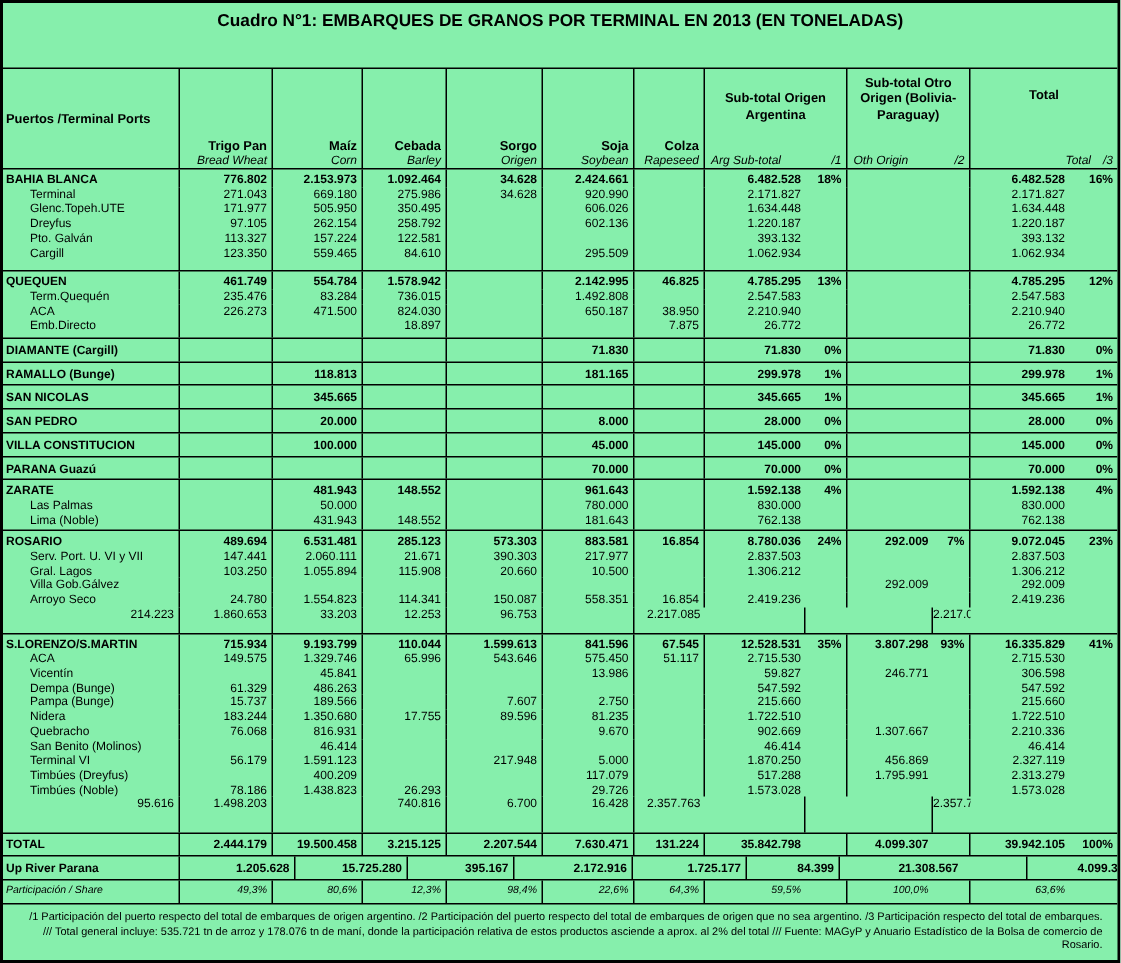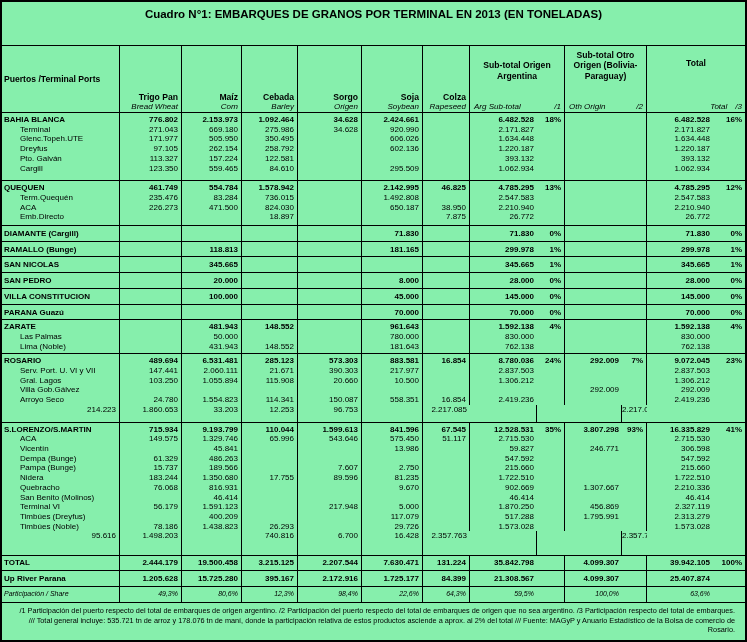--- a/index.html
+++ b/index.html
@@ -39,21 +39,21 @@
   .tbody .group:first-child{border-top:none;}
   .sub .port{font-weight:normal;padding-left:18px;}
   .gap-xs>span{padding-bottom:2px;}
   .gap-sm>span{padding-bottom:3px;}
   .gap-md>span{padding-bottom:7px;}
   .gap-lg>span{padding-bottom:14px;}
   .single{border-top:1px solid #000;font-weight:bold;}
   .single>span{padding-top:3px;padding-bottom:2px;}
   .total{border-top:1px solid #000;font-weight:bold;}
   .total>span{padding-top:2px;padding-bottom:2px;}
-  .upriver{border-top:1px solid #000;font-weight:bold;}
+  .upriver{border-top:1px solid #000;font-weight:bold;gap:15px;}
   .upriver>span{padding-top:3px;padding-bottom:3px;}
   .share{border-top:1px solid #000;font-style:italic;}
   .share>span{font-size:7px;padding-top:2px;padding-bottom:3px;}
   .share .port{font-weight:normal;}
   
   .footnote{border-top:1px solid #000;font-size:7.3px;line-height:9.6px;text-align:right;padding:3px 10px 2px 12px;}
 </style>
 </head>
 <body>
 

